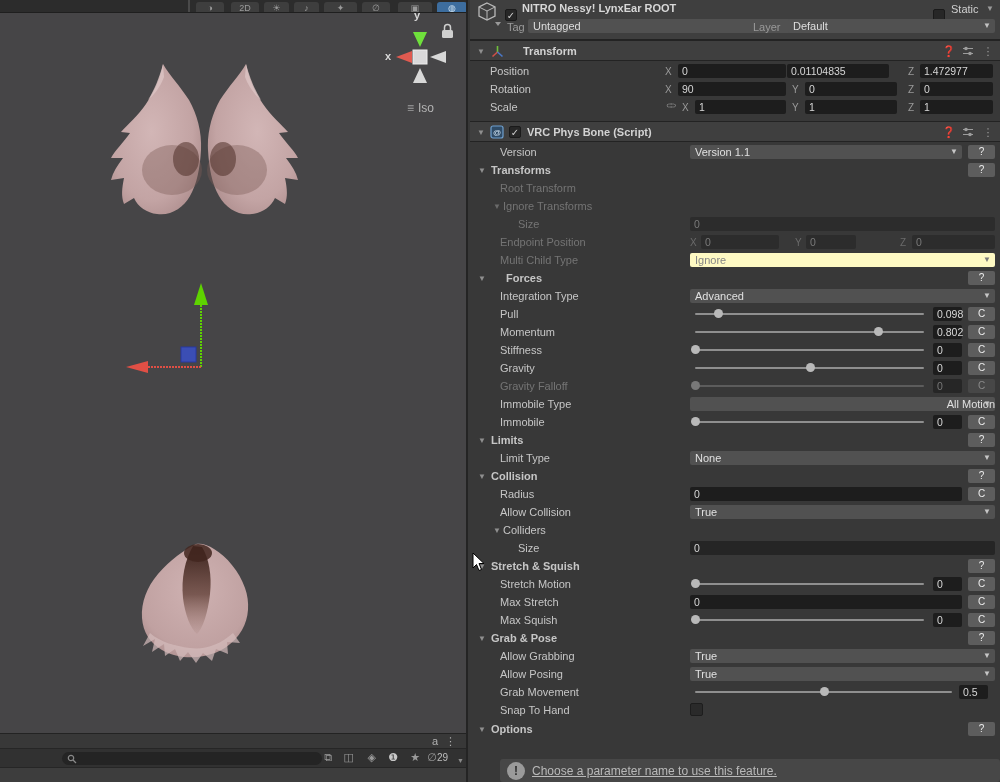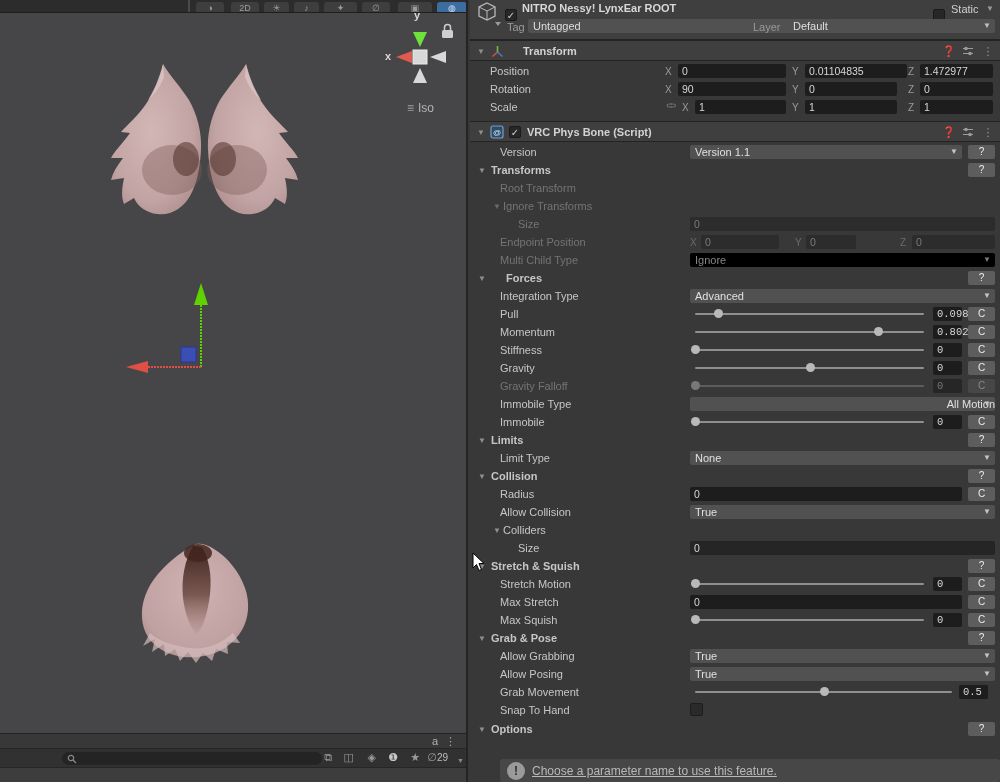--- a/index.html
+++ b/index.html
@@ -48,25 +48,25 @@
   .lbl { position:absolute; top:50%; transform:translateY(-50%); font-size:11px; color:#c6c6c6; white-space:nowrap; }
   .lbl.bold { font-weight:bold; }
   .lbl.dis { color:#747474; }
   .axis-l { position:absolute; top:50%; transform:translateY(-50%); font-size:10px; color:#9a9a9a; }
   .axis-l.dis { color:#6a6a6a; }
   .tf { position:absolute; top:2px; height:14px; background:#252525; border-radius:2px; color:#d6d6d6; font-size:10.5px; line-height:14px; padding-left:4px; }
   .tf.dark { background:#1d1d1d; }
   .tf.dis { color:#7a7a7a; background:#2c2c2c; }
   .dd { position:absolute; top:2px; height:14px; background:#515151; border-radius:2px; color:#e0e0e0; font-size:11px; line-height:14px; padding-left:5px; white-space:nowrap; overflow:hidden; }
   .dd .caret { position:absolute; right:4px; top:0; color:#c6c6c6; font-size:8px; line-height:14px; }
-  .dd.dis { background:#000000; color:#868686; }
+  .dd.dis { background:#fef9c3; color:#868686; }
   .dd.dis .caret { color:#7a7a7a; }
   .mini-btn { position:absolute; top:2px; width:27px; height:14px; background:#5d5d5d; border-radius:2px; color:#ececec; font-size:10px; line-height:14px; text-align:center; }
   .mini-btn.dis { background:#474747; color:#8a8a8a; }
-  .val { position:absolute; top:2px; width:29px; height:14px; background:#1d1d1d; border-radius:2px; color:#d8d8d8; font-size:10.5px; line-height:14px; padding-left:4px;font-family:Liberation Mono, monospace; }
+  .val { position:absolute; top:2px; width:29px; height:14px; background:#1d1d1d; border-radius:2px; color:#d8d8d8; font-size:10.5px; line-height:14px; padding-left:4px; }
   .val.dis { color:#777; background:#262626; }
   .track { position:absolute; top:8px; height:2px; background:#8f8f8f; border-radius:1px; }
   .track.dis { background:#5c5c5c; }
   .knob { position:absolute; top:4px; width:9px; height:9px; border-radius:50%; background:#b9b9b9; }
   .knob.dis { background:#787878; }
   .objf { position:absolute; top:2px; height:14px; background:#2c2c2c; border-radius:2px; color:#7c7c7c; font-size:11px; line-height:14px; padding-left:5px; }
   .objf .pick { position:absolute; right:3px; top:0; color:#8a8a8a; font-size:10px; line-height:14px; }
   .chk { position:absolute; top:2px; width:13px; height:13px; background:#2a2a2a; border:1px solid #1d1d1d; border-radius:2px; }
 
   #info-toast { position:absolute; left:30px; top:759px; width:500px; height:23px; background:#474747; border-radius:3px; }
@@ -223,21 +223,21 @@
         </svg>
         <span class="hicon">⋮</span>
       </span>
     </div>
     <div id="transform-body" style="position:absolute; left:0; top:62px; width:100%;">
         <div class="t-row">
           <span class="lbl" style="left: 20px;">Position</span>
           <span class="axis-l" style="left: 195px;">X</span>
           <div class="tf dark" style="left: 208px; width: 108px;">0</div>
           <span class="axis-l" style="left: 322px;">Y</span>
-          <div class="tf dark" style="left: 335px; width: 102px;">0.01104835</div>
+          <div class="tf dark" style="left: 317px; width: 102px;">0.01104835</div>
           <span class="axis-l" style="left: 438px;">Z</span>
           <div class="tf dark" style="left: 450px; width: 73px;">1.472977</div>
         </div>
         <div class="t-row">
           <span class="lbl" style="left: 20px;">Rotation</span>
           <span class="axis-l" style="left: 195px;">X</span>
           <div class="tf dark" style="left: 208px; width: 108px;">90</div>
           <span class="axis-l" style="left: 322px;">Y</span>
           <div class="tf dark" style="left: 335px; width: 92px;">0</div>
           <span class="axis-l" style="left: 438px;">Z</span>

